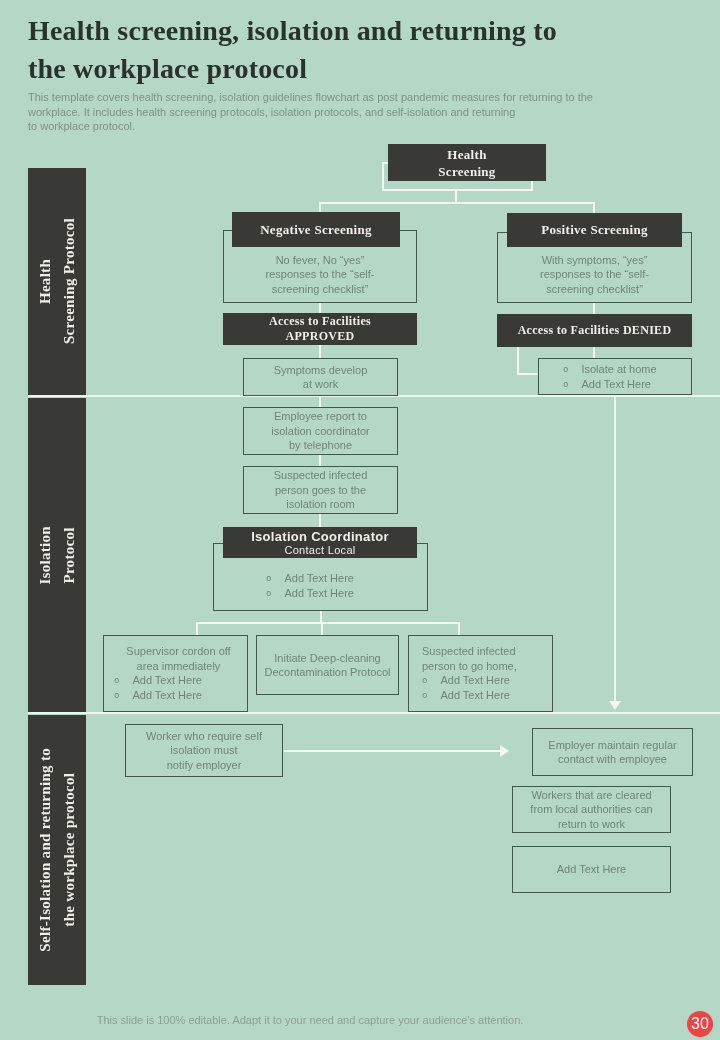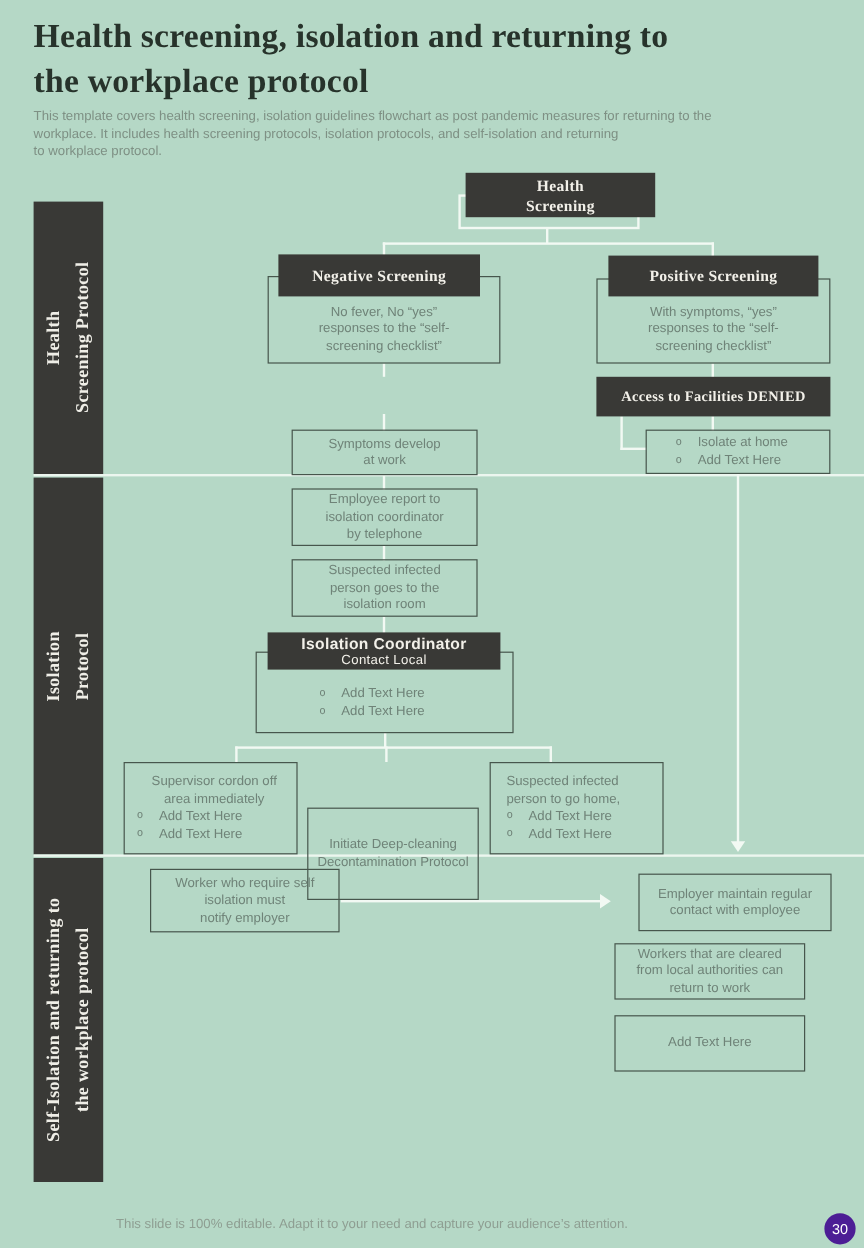--- a/index.html
+++ b/index.html
@@ -64,21 +64,21 @@
   
   .brow{display:flex;align-items:flex-start;text-align:left;line-height:15px;}
   .bm{font-family:"DejaVu Sans Mono",monospace;font-size:9px;line-height:15px;margin-right:13px;}
   
   .footer-note{
     position:absolute;left:0;top:1014px;width:620px;text-align:center;
     font-size:11px;color:#8e9e92;
   }
   .page-circle{
     position:absolute;left:687px;top:1011px;width:26px;height:26px;border-radius:50%;
-    background:#4c1d95;color:#ffffff;font-size:12px;
+    background:#ef4444;color:#ffffff;font-size:16px;
     display:flex;align-items:center;justify-content:center;
   }
 </style>
 </head>
 <body>
 
 <div class="slide">
 
   <div class="title">Health screening, isolation and returning to
 the workplace protocol</div>
@@ -134,20 +134,22 @@
   <div class="obox" style="left:223px;top:230px;width:194px;height:73px;padding-top:16px;">No fever, No “yes”
 responses to the “self-
 screening checklist”</div>
   <div class="dark-box" style="left:232px;top:212px;width:168px;height:35px;font-size:13px;">Negative Screening</div>
 
   <div class="obox" style="left:497px;top:232px;width:195px;height:71px;padding-top:14px;">With symptoms, “yes”
 responses to the “self-
 screening checklist”</div>
   <div class="dark-box" style="left:507px;top:213px;width:175px;height:34px;font-size:13px;">Positive Screening</div>
 
+  <div class="dark-box" style="left:223px;top:313px;width:194px;height:32px;font-size:12px;line-height:15px;">Access to Facilities
+APPROVED</div>
   <div class="dark-box" style="left:497px;top:314px;width:195px;height:33px;font-size:12px;">Access to Facilities DENIED</div>
 
   <div class="obox" style="left:243px;top:358px;width:155px;height:38px;">Symptoms develop
 at work</div>
 
   <div class="obox" style="left:538px;top:358px;width:154px;height:37px;padding-left:24px;">
     <div class="brow"><span class="bm">o</span><span>Isolate at home</span></div>
     <div class="brow"><span class="bm">o</span><span>Add Text Here</span></div>
   </div>
 
@@ -166,21 +168,21 @@
     <span style="font-size:13px;font-weight:700;line-height:15px;">Isolation Coordinator</span>
     <span style="font-size:11px;font-weight:400;line-height:13px;">Contact Local</span>
   </div>
 
   <div class="obox" style="left:103px;top:635px;width:145px;height:77px;padding-left:10px;padding-right:4px;">
     <div style="text-align:center;">Supervisor cordon off
 area immediately</div>
     <div class="brow"><span class="bm">o</span><span>Add Text Here</span></div>
     <div class="brow"><span class="bm">o</span><span>Add Text Here</span></div>
   </div>
-  <div class="obox" style="left:256px;top:673px;width:143px;height:77px;">Initiate Deep-cleaning
+  <div class="obox" style="left:256px;top:635px;width:143px;height:60px;">Initiate Deep-cleaning
 Decontamination Protocol</div>
   <div class="obox" style="left:408px;top:635px;width:145px;height:77px;padding-left:13px;padding-right:2px;">
     <div style="text-align:left;">Suspected infected
 person to go home,</div>
     <div class="brow"><span class="bm">o</span><span>Add Text Here</span></div>
     <div class="brow"><span class="bm">o</span><span>Add Text Here</span></div>
   </div>
 
   <div class="obox" style="left:125px;top:724px;width:158px;height:53px;">Worker who require self
 isolation must

